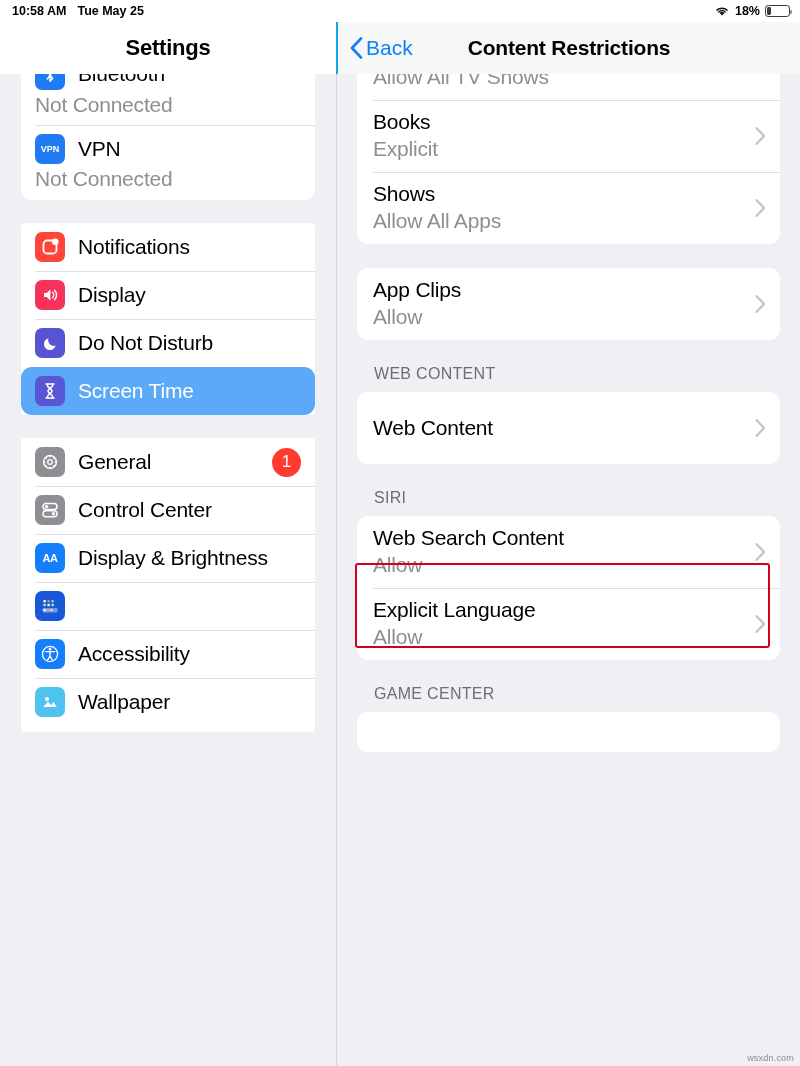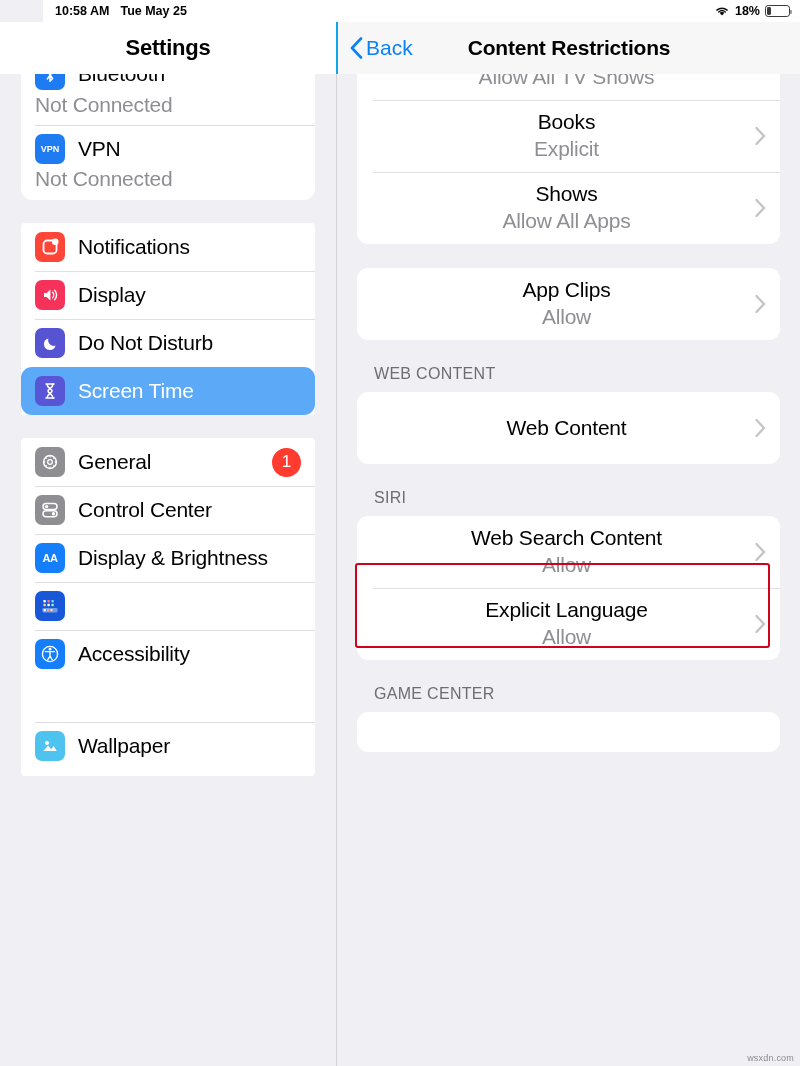--- a/index.html
+++ b/index.html
@@ -23,21 +23,20 @@
     flex: 0 0 22px;
     background: #ffffff;
     display: flex;
     align-items: center;
     padding: 0 10px 0 12px;
     font-size: 12.5px;
     font-weight: bold;
     color: #000;
     position: relative;
     z-index: 30;
-    margin-left: 43px;
   }
   .sb-left { display: flex; align-items: center; gap: 11px; }
   .sb-right { margin-left: auto; display: flex; align-items: center; gap: 5px; }
   .wifi-ico { display: block; }
   .batt {
     width: 25px; height: 12px;
     border: 1.3px solid #3a3a3a;
     border-radius: 3.2px;
     position: relative;
     display: inline-block;
@@ -134,21 +133,21 @@
     border-left: 1px solid #d3d3d6;
     padding: 0 20px; overflow: hidden; position: relative;
   }
   .card {
     background: #fff; border-radius: 11px; overflow: hidden;
   }
   .card.clip-top { border-radius: 0 0 11px 11px; }
   .drow {
     padding: 10px 20px 11px 16px;
     min-height: 72px; position: relative; cursor: pointer;
-    display: flex; flex-direction: column; justify-content: center; text-align: center;
+    display: flex; flex-direction: column; justify-content: center;
   }
   .drow + .drow::before {
     content: ""; position: absolute; left: 16px; right: 0; top: 0;
     height: 1px; background: #e0e0e2;
   }
   .dtitle { font-size: 21px; color: #000; letter-spacing: -0.2px; }
   .dsub { font-size: 21px; color: #8e8e93; letter-spacing: -0.2px; margin-top: 3px; }
   .dchev {
     position: absolute; right: 14px; top: 50%; transform: translateY(-50%);
   }
@@ -317,21 +316,21 @@
         <div class="srow">
           <div class="sicon" style="background:#147EFB;">
             <svg width="20" height="20" viewBox="0 0 20 20">
                 <circle cx="10" cy="10" r="7.6" stroke="#fff" stroke-width="1.4" fill="none"></circle>
                 <circle cx="10" cy="5.2" r="1.4" fill="#fff"></circle>
                 <path d="M5.4 7.6h9.2M10 7.8v4.4M10 12.2 7.6 16M10 12.2 12.4 16" stroke="#fff" stroke-width="1.4" fill="none" stroke-linecap="round"></path>
               </svg>
           </div>
           <span class="slabel">Accessibility</span>
         </div>
-        <div class="srow" style="min-height:20px;padding-bottom:15px;overflow:hidden;margin-top:44px;">
+        <div class="srow" style="min-height:20px;padding-bottom:15px;overflow:hidden;">
           <div class="sicon" style="background:#4EC3F0;">
             <svg width="18" height="18" viewBox="0 0 18 18">
                 <circle cx="6" cy="6" r="2" fill="#fff"></circle>
                 <path d="M2.4 14 7 8.6l3.2 3.6L12.6 9l3.2 5z" fill="#fff"></path>
               </svg>
           </div>
           <span class="slabel">Wallpaper</span>
         </div>
       </div>
     </div>

